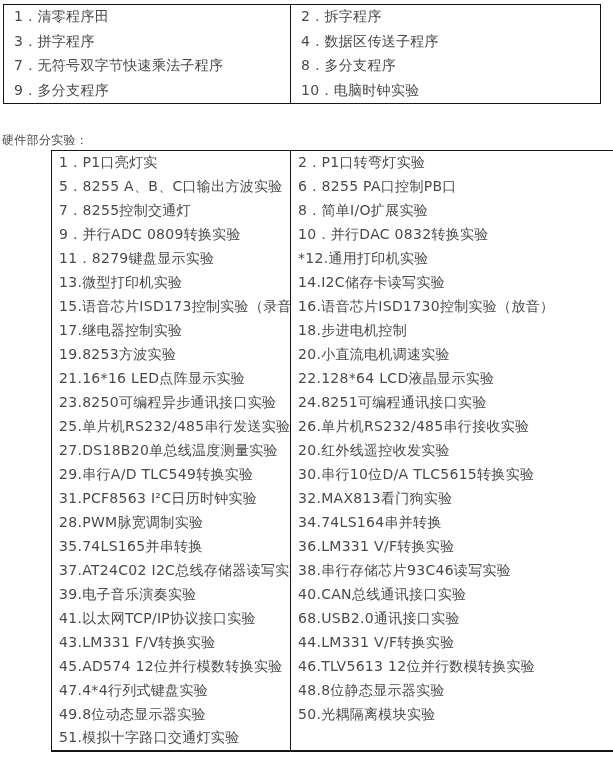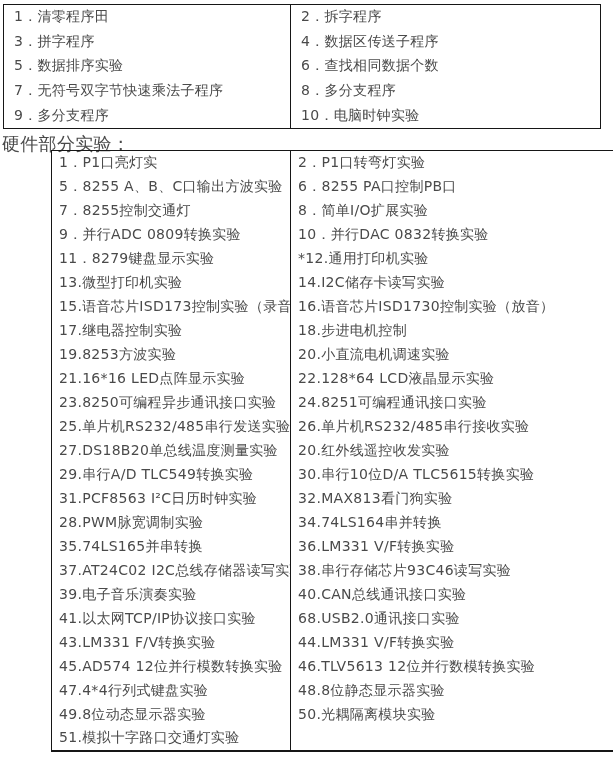--- a/index.html
+++ b/index.html
@@ -41,21 +41,21 @@
     width: 598px;
     border: 1px solid var(--border-color);
   }
   .software-table td { height: 24.8px; padding-left: 10px; }
   .software-table td:first-child { width: 287px; }
 
   .section-label {
     position: absolute;
     left: 2px;
     top: 132px;
-    font-size: 18px;
+    font-size: 12px;
     color: var(--text-color);
     letter-spacing: 0.3px;
   }
 
   .hardware-table {
     left: 7px;
     top: 150px;
     width: 584px;
     border: 1px solid var(--border-color);
     border-bottom-width: 2px;
@@ -73,24 +73,20 @@
     <tbody>
         <tr>
           <td>1．清零程序田</td>
           <td>2．拆字程序</td>
         </tr>
         <tr>
           <td>3．拼字程序</td>
           <td>4．数据区传送子程序</td>
         </tr>
         <tr>
-          <td>5．数据排序实验</td>
-          <td>6．查找相同数据个数</td>
-        </tr>
-        <tr>
           <td>7．无符号双字节快速乘法子程序</td>
           <td>8．多分支程序</td>
         </tr>
         <tr>
           <td>9．多分支程序</td>
           <td>10．电脑时钟实验</td>
         </tr>
       </tbody>
   </table>
 

